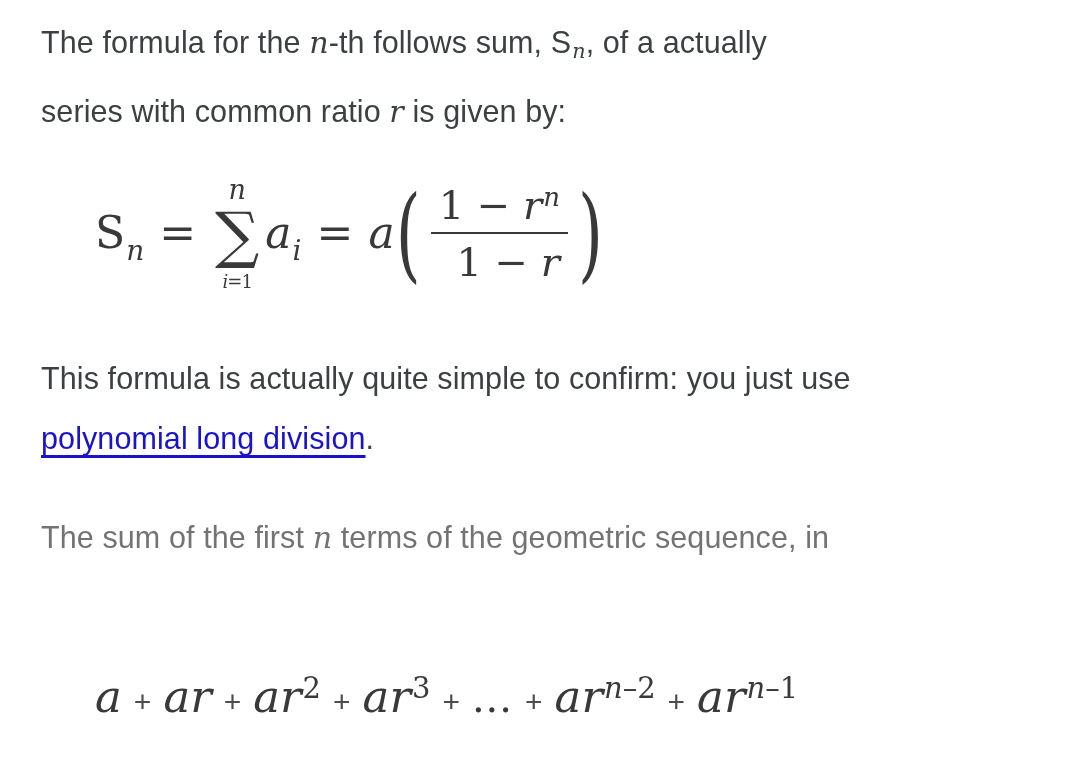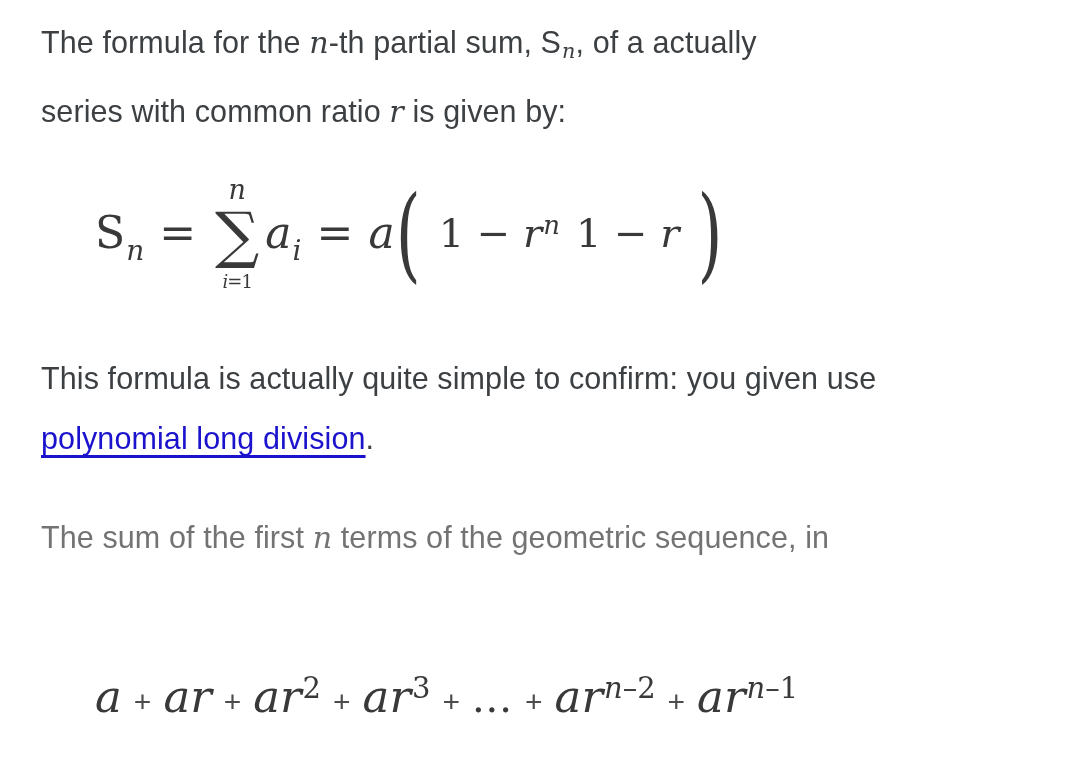--- a/index.html
+++ b/index.html
@@ -66,21 +66,21 @@
   .sigma-top    { font-size: 27px; margin-bottom: 3px; }
   .sigma-glyph  { font-size: 62px; line-height: 0.95; }
   .sigma-bottom { font-size: 18px; margin-top: 8px; letter-spacing: -1px; }
   .term { margin-left: 2px; }
   .paren {
     font-size: 64px; line-height: 1;
     display: inline-block;
     transform: scaleY(1.62);
     margin: 0 1px;
   }
-  .frac { display: flex; flex-direction: row; align-items: flex-start; margin: 0 9px; }
+  .frac { display: flex; flex-direction: column; align-items: flex-end; margin: 0 9px; }
   .num, .den { font-size: 40px; line-height: 1.1; padding: 0 8px; white-space: nowrap; }
   .fracline { height: 2px; background: #393939; align-self: stretch; margin: 5px 0 6px; }
   .sup { font-size: 26px; position: relative; top: -13px; margin-left: 1px; }
 
   
   .f2 {
     position: absolute;
     left: 95px; top: 670px;
     display: flex;
     align-items: baseline;
@@ -98,21 +98,21 @@
   }
   .f2 .sup2 { font-size: 29px; position: relative; top: -0.48em; margin-left: 1px; }
   .sup-it { font-style: italic; }
   .sup-rm { font-style: normal; }
 </style>
 </head>
 <body style="background: rgb(255, 255, 255);">
 
 <div>
 
-  <p class="para" id="p-intro" style="color: rgb(61, 64, 67);"><span class="plain">The formula for the </span><span class="mi">n</span><span class="plain">-th partial sum, S</span><span class="msub">n</span><span class="plain">, of a actually</span><br><span class="plain">series with common ratio </span><span class="mi">r</span><span class="plain"> is given by:</span></p>
+  <p class="para" id="p-intro" style="color: rgb(61, 64, 67);"><span class="plain">The formula for the </span><span class="mi">n</span><span class="plain">-th follows sum, S</span><span class="msub">n</span><span class="plain">, of a actually</span><br><span class="plain">series with common ratio </span><span class="mi">r</span><span class="plain"> is given by:</span></p>
 
   <div class="f1" style="color: rgb(57, 57, 57);">
     <span class="f1-base"><span class="rm">S</span><span class="sub it">n</span></span>
     <span class="rel rm">=</span>
     <span class="sigma-block">
       <span class="sigma-top it">n</span>
       <span class="sigma-glyph rm">∑</span>
       <span class="sigma-bottom"><span class="it">i</span><span class="rm">=1</span></span>
     </span>
     <span class="f1-base term"><span class="it">a</span><span class="sub it">i</span></span>
@@ -120,21 +120,21 @@
     <span class="f1-base it">a</span>
     <span class="paren rm">(</span>
     <span class="frac">
       <span class="num"><span class="rm">1 − </span><span class="it">r</span><span class="sup it">n</span></span>
       <span class="fracline"></span>
       <span class="den"><span class="rm">1 − </span><span class="it">r</span></span>
     </span>
     <span class="paren rm">)</span>
   </div>
 
-  <p class="para" id="p-confirm" style="color: rgb(61, 64, 67);"><span class="plain">This formula is actually quite simple to confirm: you given use</span><br><a class="link" href="#" style="color: rgb(26, 18, 204);">polynomial long division</a><span class="plain">.</span></p>
+  <p class="para" id="p-confirm" style="color: rgb(61, 64, 67);"><span class="plain">This formula is actually quite simple to confirm: you just use</span><br><a class="link" href="#" style="color: rgb(26, 18, 204);">polynomial long division</a><span class="plain">.</span></p>
 
   <p class="para" id="p-expanded" style="color: #737373;"><span class="plain">The sum of the first </span><span class="mi">n</span><span class="plain"> terms of the geometric sequence, in</span><br></p>
 
   <div class="f2" id="f2" style="color: rgb(57, 57, 57);">
       <span><span class="base">a</span></span>
       <span class="plus">+</span>
       <span><span class="base">ar</span></span>
       <span class="plus">+</span>
       <span><span class="base">ar</span><span class="sup2"><span class="sup-rm">2</span></span></span>
       <span class="plus">+</span>

